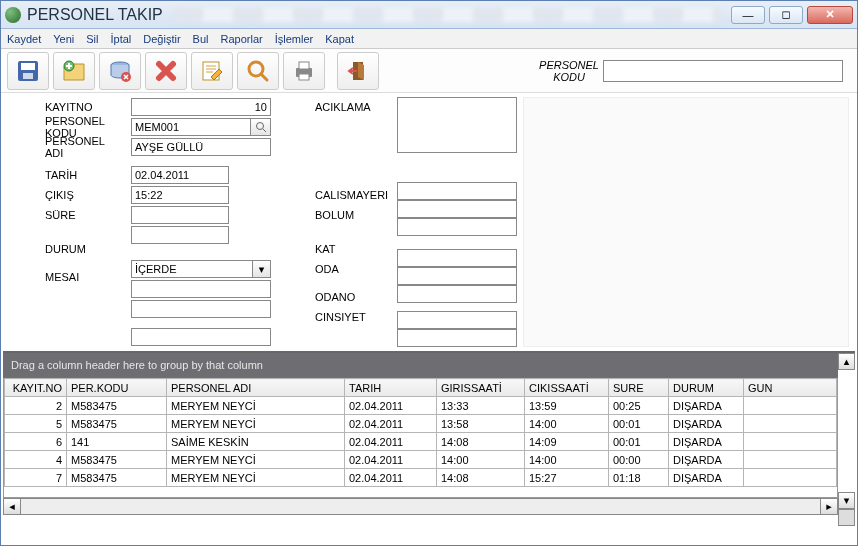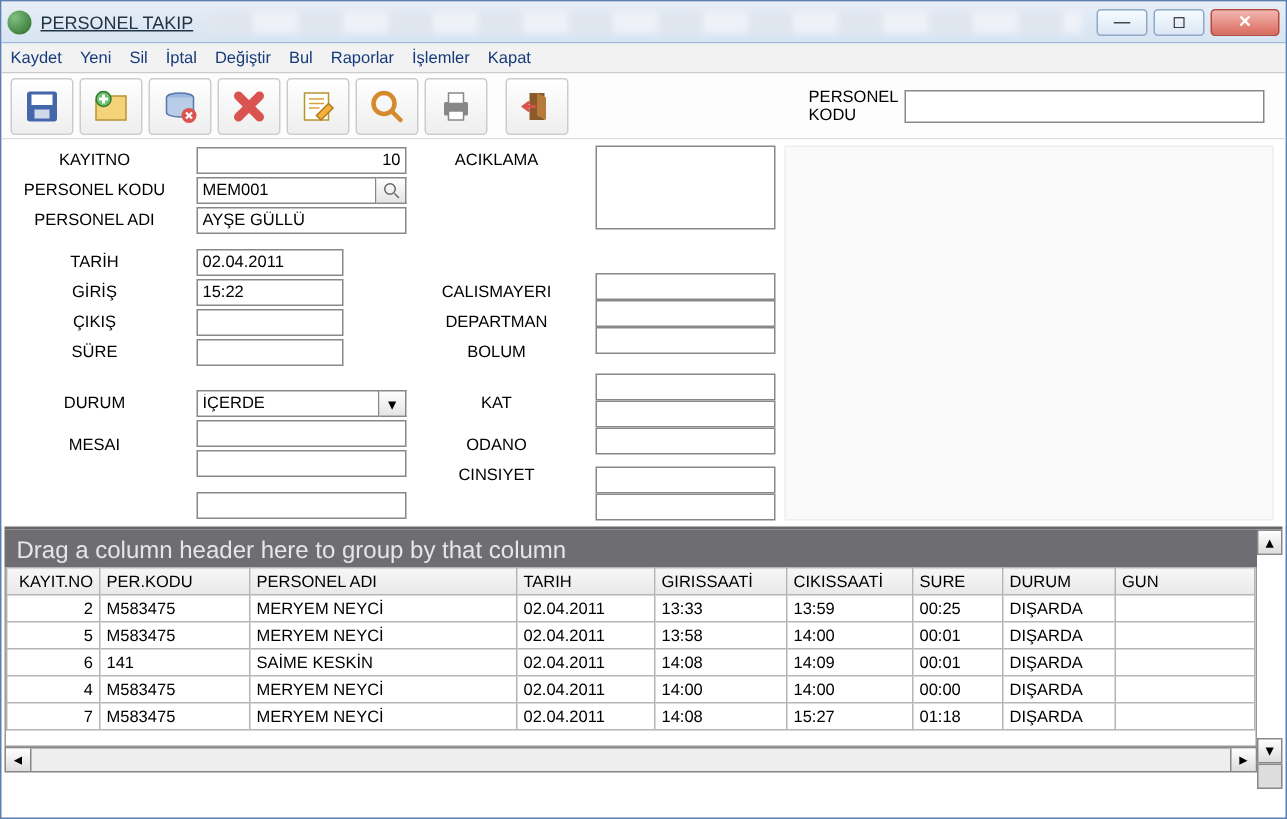--- a/index.html
+++ b/index.html
@@ -1,66 +1,66 @@
 <!DOCTYPE html>
 <html><head>
 <meta charset="utf-8">
 <style>
   * { box-sizing: border-box; margin: 0; padding: 0; }
   body { font-family: Tahoma, Arial, sans-serif; font-size: 11px; background: #fff; width: 858px; height: 546px; overflow: hidden; border: 1px solid #5a7fb0; }
   
   
   .titlebar { height: 28px; background: linear-gradient(#e8eef7, #d7e4f2); display:flex; align-items:center; padding:0 4px; border-bottom:1px solid #9fb8d8;}
   .app-icon { width:16px;height:16px;border-radius:50%;background:radial-gradient(circle at 30% 30%, #7fbf7f, #2a6b2a); margin-right:6px;}
-  .title-text { font-size:12px; color:#234; flex:0 0 auto;text-decoration:underline;}
+  .title-text { font-size:16px; color:#234; flex:0 0 auto;}
   .title-blur { flex:1; margin:0 10px; height:14px; background:repeating-linear-gradient(90deg,#e0e6ee 0 30px,#eef2f8 30px 60px); filter:blur(2px); border-radius:2px;}
   .ctrl-buttons { display:flex; gap:4px;}
   .ctrl-btn { width:34px; height:18px; border:1px solid #8fa9c9; border-radius:3px; background:linear-gradient(#f6fbff,#dbe7f5); display:flex;align-items:center;justify-content:center; font-size:11px;}
   .ctrl-btn.close { width:46px; background:linear-gradient(#f3b7b0,#d96a5e); border-color:#b44a3e; color:#fff; font-weight:bold;}
   
   
   .menubar { height:20px; background:#f2f2f2; border-bottom:1px solid #ccc; display:flex; align-items:center; padding:0 6px; gap:12px;}
   .menu-item { color:#173a7a; cursor:pointer; }
   
   
   .toolbar { height:44px; background:#fdfdfd; border-bottom:1px solid #ddd; display:flex; align-items:center; padding:2px 6px; gap:4px;}
   .tool-btn { width:42px; height:38px; border:1px solid #ccc; border-radius:3px; background:linear-gradient(#fff,#eee); display:flex;align-items:center;justify-content:center; cursor:pointer;}
   .tool-sep { width:4px;}
   .personel-kodu-blk { margin-left:auto; display:flex; align-items:center; gap:4px; padding-right:8px;}
-  .personel-kodu-blk .lbl { text-align:left; line-height:12px;}
+  .personel-kodu-blk .lbl { text-align:center; line-height:12px;font-style:italic;}
   .personel-kodu-blk input { width:240px; height:22px; border:1px solid #888; padding:0 4px;}
   
   
   .form-area { display:flex; padding:4px 8px 4px 0; height:258px; background:#fff;}
   .col { display:flex; flex-direction:column;}
   .col.labels1 { width:130px;}
   .col.fields1 { width:140px;}
   .col.labels2 { width:126px; margin-left:0;}
   .col.fields2 { width:120px;}
   .preview { flex:1; margin-left:6px; background:#fafafa; border:1px solid #eee;}
   
   .row { height:20px; display:flex; align-items:center;}
-  .lbl-r { text-align:center; padding-right:6px; width:100%; color:#000;}
+  .lbl-r { text-align:left; padding-right:6px; width:100%; color:#000;margin-left:44px;}
   .fld input, .fld select, .fld textarea { width:100%; height:18px; border:1px solid #888; background:#fff; font-family:inherit; font-size:11px; padding:0 3px;}
   .fld { width:100%;}
   .with-lookup { display:flex;}
   .with-lookup input { flex:1;}
   .lookup-btn { width:20px;height:18px;border:1px solid #888;border-left:0;background:linear-gradient(#fff,#e4e4e4);display:flex;align-items:center;justify-content:center;cursor:pointer;}
   .combo { display:flex;}
   .combo input { flex:1;}
   .combo-btn { width:18px;height:18px;border:1px solid #888;border-left:0;background:linear-gradient(#fff,#e4e4e4);display:flex;align-items:center;justify-content:center;cursor:pointer;}
   textarea.aciklama { height:56px; resize:none;}
   .gap { height:8px;}
   .gap2 { height:14px;}
   
   
   .grid-wrap { position:relative; height:175px; border-top:2px inset #bbb; margin:0 2px;}
   .sbar-up,.sbar-down { position:absolute; right:0; width:17px;height:17px;border:1px solid #888;background:linear-gradient(#fff,#ddd);display:flex;align-items:center;justify-content:center;cursor:pointer;}
   .sbar-up{top:0}.sbar-down{bottom:17px}
-  .group-panel { height:25px; background:#6e6d72; color:#e6e6e6; padding:6px 8px; font-size:16px; margin-right:17px;}
+  .group-panel { height:25px; background:#6e6d72; color:#e6e6e6; padding:6px 8px; font-size:11px; margin-right:17px;}
   .grid { height:120px; overflow:hidden; margin-right:17px; border:1px solid #999; border-top:0;}
   table { border-collapse:collapse; width:100%; table-layout:fixed;}
   th,td { border:1px solid #b5b5b5; padding:2px 4px; height:18px; text-align:left; white-space:nowrap; overflow:hidden;}
   th { background:linear-gradient(#f7f7f7,#e9e9e9); font-weight:normal;}
   td.num, th.num { text-align:right;}
   
   .hscroll { height:17px; margin-right:17px; border:1px solid #888; background:#eee; display:flex;}
   .hbtn { width:17px;height:100%;border-right:1px solid #888;background:linear-gradient(#fff,#ddd);display:flex;align-items:center;justify-content:center;cursor:pointer;}
   .hbtn.r{border-right:0;border-left:1px solid #888;margin-left:auto;}
   .corner { position:absolute;right:0;bottom:0;width:17px;height:17px;background:#ddd;border:1px solid #888;}
@@ -186,23 +186,20 @@
         <div class="lbl-r">PERSONEL KODU</div>
       </div>
     <div class="row">
         <div class="lbl-r">PERSONEL ADI</div>
       </div>
     <div class="gap"></div>
     <div class="row">
         <div class="lbl-r">TARİH</div>
       </div>
     <div class="row">
-        <div class="lbl-r">GİRİŞ</div>
-      </div>
-    <div class="row">
         <div class="lbl-r">ÇIKIŞ</div>
       </div>
     <div class="row">
         <div class="lbl-r">SÜRE</div>
       </div>
     <div class="gap2"></div>
     <div class="row">
         <div class="lbl-r">DURUM</div>
       </div>
     <div class="gap"></div>
@@ -270,28 +267,28 @@
         <div class="lbl-r">ACIKLAMA</div>
       </div>
     <div class="row"></div>
       <div class="row"></div>
     <div class="gap"></div>
     <div class="row"></div>
     <div class="row">
         <div class="lbl-r">CALISMAYERI</div>
       </div>
     <div class="row">
-        <div class="lbl-r">DEPARTMAN</div>
-      </div>
-    <div class="row">
         <div class="lbl-r">BOLUM</div>
       </div>
     <div class="gap2"></div>
     <div class="row">
         <div class="lbl-r">KAT</div>
+      </div>
+    <div class="row">
+        <div class="lbl-r">ODA</div>
       </div>
     <div class="gap"></div>
     <div class="row">
         <div class="lbl-r">ODANO</div>
       </div>
     <div class="row">
         <div class="lbl-r">CINSIYET</div>
       </div>
   </div>
 

